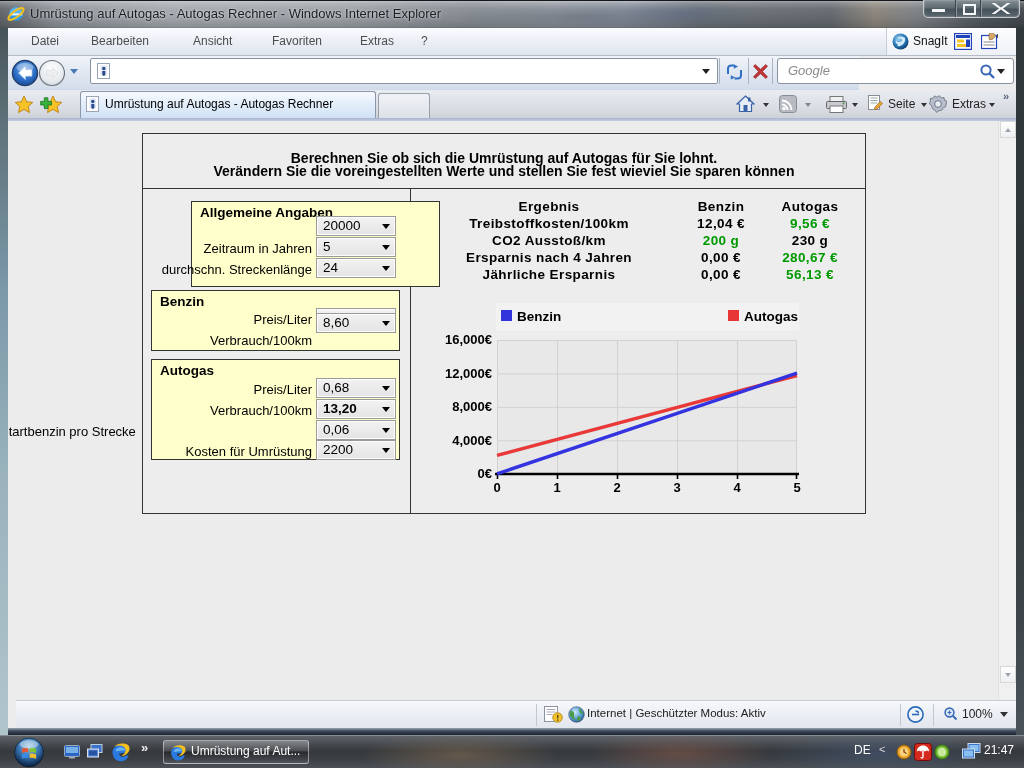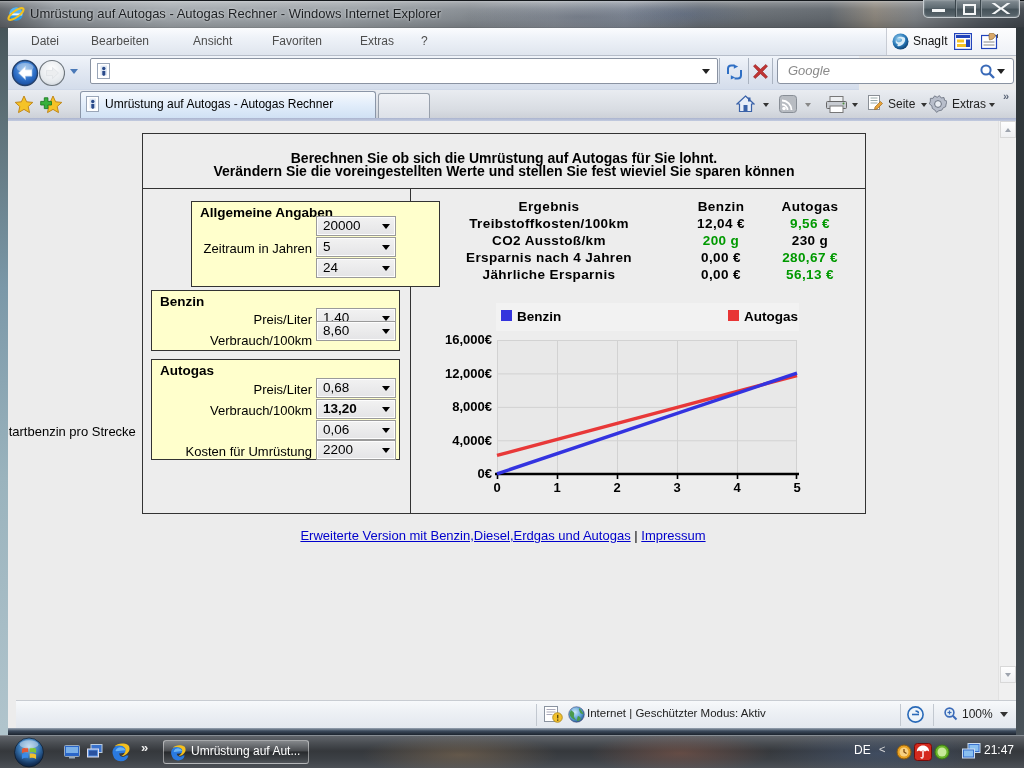--- a/index.html
+++ b/index.html
@@ -28,35 +28,36 @@
   </div>
   <div class="sel" style="left:316px;top:95px;">
       <span class="v">20000</span>
       <span class="ar"></span>
     </div>
   <div class="lbl" style="left:0;top:120px;width:312px;text-align:right;">Zeitraum in Jahren</div>
   <div class="sel" style="left:316px;top:116px;">
       <span class="v">5</span>
       <span class="ar"></span>
     </div>
+  <div class="lbl" style="left:0;top:141px;width:312px;text-align:right;">durchschn. Streckenlänge</div>
   <div class="sel" style="left:316px;top:137px;">
       <span class="v">24</span>
       <span class="ar"></span>
     </div>
 
   <div class="ybox" style="top:169px;height:59px;">
     <div class="ytitle">Benzin</div>
   </div>
   <div class="lbl" style="left:0;top:191px;width:312px;text-align:right;">Preis/Liter</div>
   <div class="sel" style="left:316px;top:187px;">
       <span class="v">1,40</span>
       <span class="ar"></span>
     </div>
   <div class="lbl" style="left:0;top:212px;width:312px;text-align:right;">Verbrauch/100km</div>
-  <div class="sel" style="left:316px;top:200px;">
+  <div class="sel" style="left:316px;top:192px;">
       <span class="v">8,60</span>
       <span class="ar"></span>
     </div>
 
   <div class="ybox" style="top:238px;height:99px;">
     <div class="ytitle">Autogas</div>
   </div>
   <div class="lbl" style="left:0;top:261px;width:312px;text-align:right;">Preis/Liter</div>
   <div class="sel" style="left:316px;top:257px;">
       <span class="v">0,68</span>
@@ -134,25 +135,20 @@
       <text x="117" y="194">1</text>
       <text x="177" y="194">2</text>
       <text x="237" y="194">3</text>
       <text x="297" y="194">4</text>
       <text x="357" y="194">5</text>
     </g>
     <line x1="57" y1="157.4" x2="357" y2="77.5" stroke="#e83838" stroke-width="3.4"></line>
     <line x1="57" y1="175.8" x2="357" y2="75.1" stroke="#3333e0" stroke-width="3.4"></line>
   </svg>
 
-  <div class="abs" style="left:142px;top:407px;width:722px;text-align:center;font-size:13px;">
-    <span style="color:#0000cc;text-decoration:underline;">Erweiterte Version mit Benzin,Diesel,Erdgas und Autogas</span>
-    <span> | </span>
-    <span style="color:#0000cc;text-decoration:underline;">Impressum</span>
-  </div>
 </div>
 
 <div class="abs" style="left:998px;top:121px;width:18px;height:579px;background:#f0f0f0;border-left:1px solid #e2e2e2;">
   <div class="abs" style="left:1px;top:0;width:16px;height:17px;background:linear-gradient(to bottom,#fefefe,#eff0f2);border:1px solid #d8d8d8;box-sizing:border-box;">
     <div style="width:0;height:0;border-left:3.5px solid transparent;border-right:3.5px solid transparent;border-bottom:4px solid #9ea4ae;margin:6px auto;"></div>
   </div>
   <div class="abs" style="left:1px;top:545px;width:16px;height:17px;background:linear-gradient(to bottom,#fefefe,#eff0f2);border:1px solid #d8d8d8;box-sizing:border-box;">
     <div style="width:0;height:0;border-left:3.5px solid transparent;border-right:3.5px solid transparent;border-top:4px solid #9ea4ae;margin:6px auto;"></div>
   </div>
 </div>

